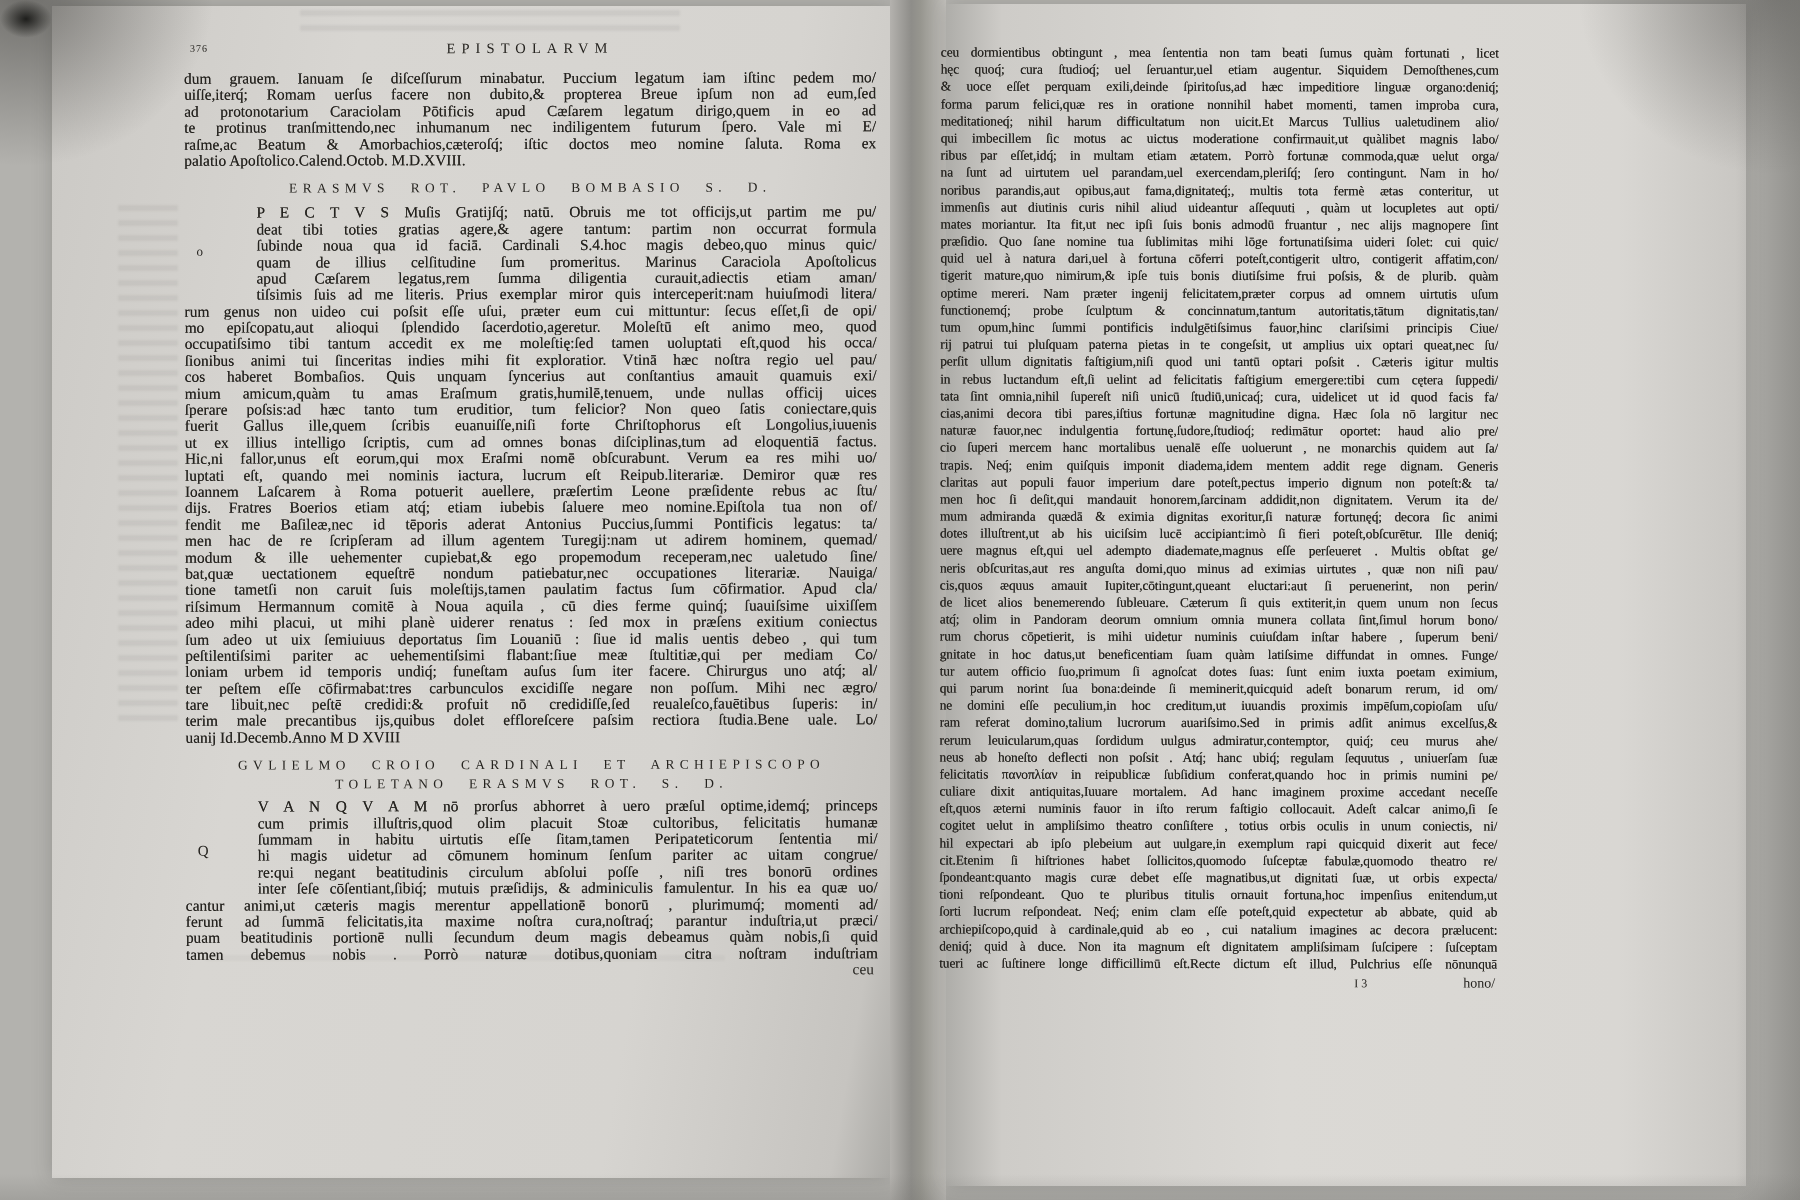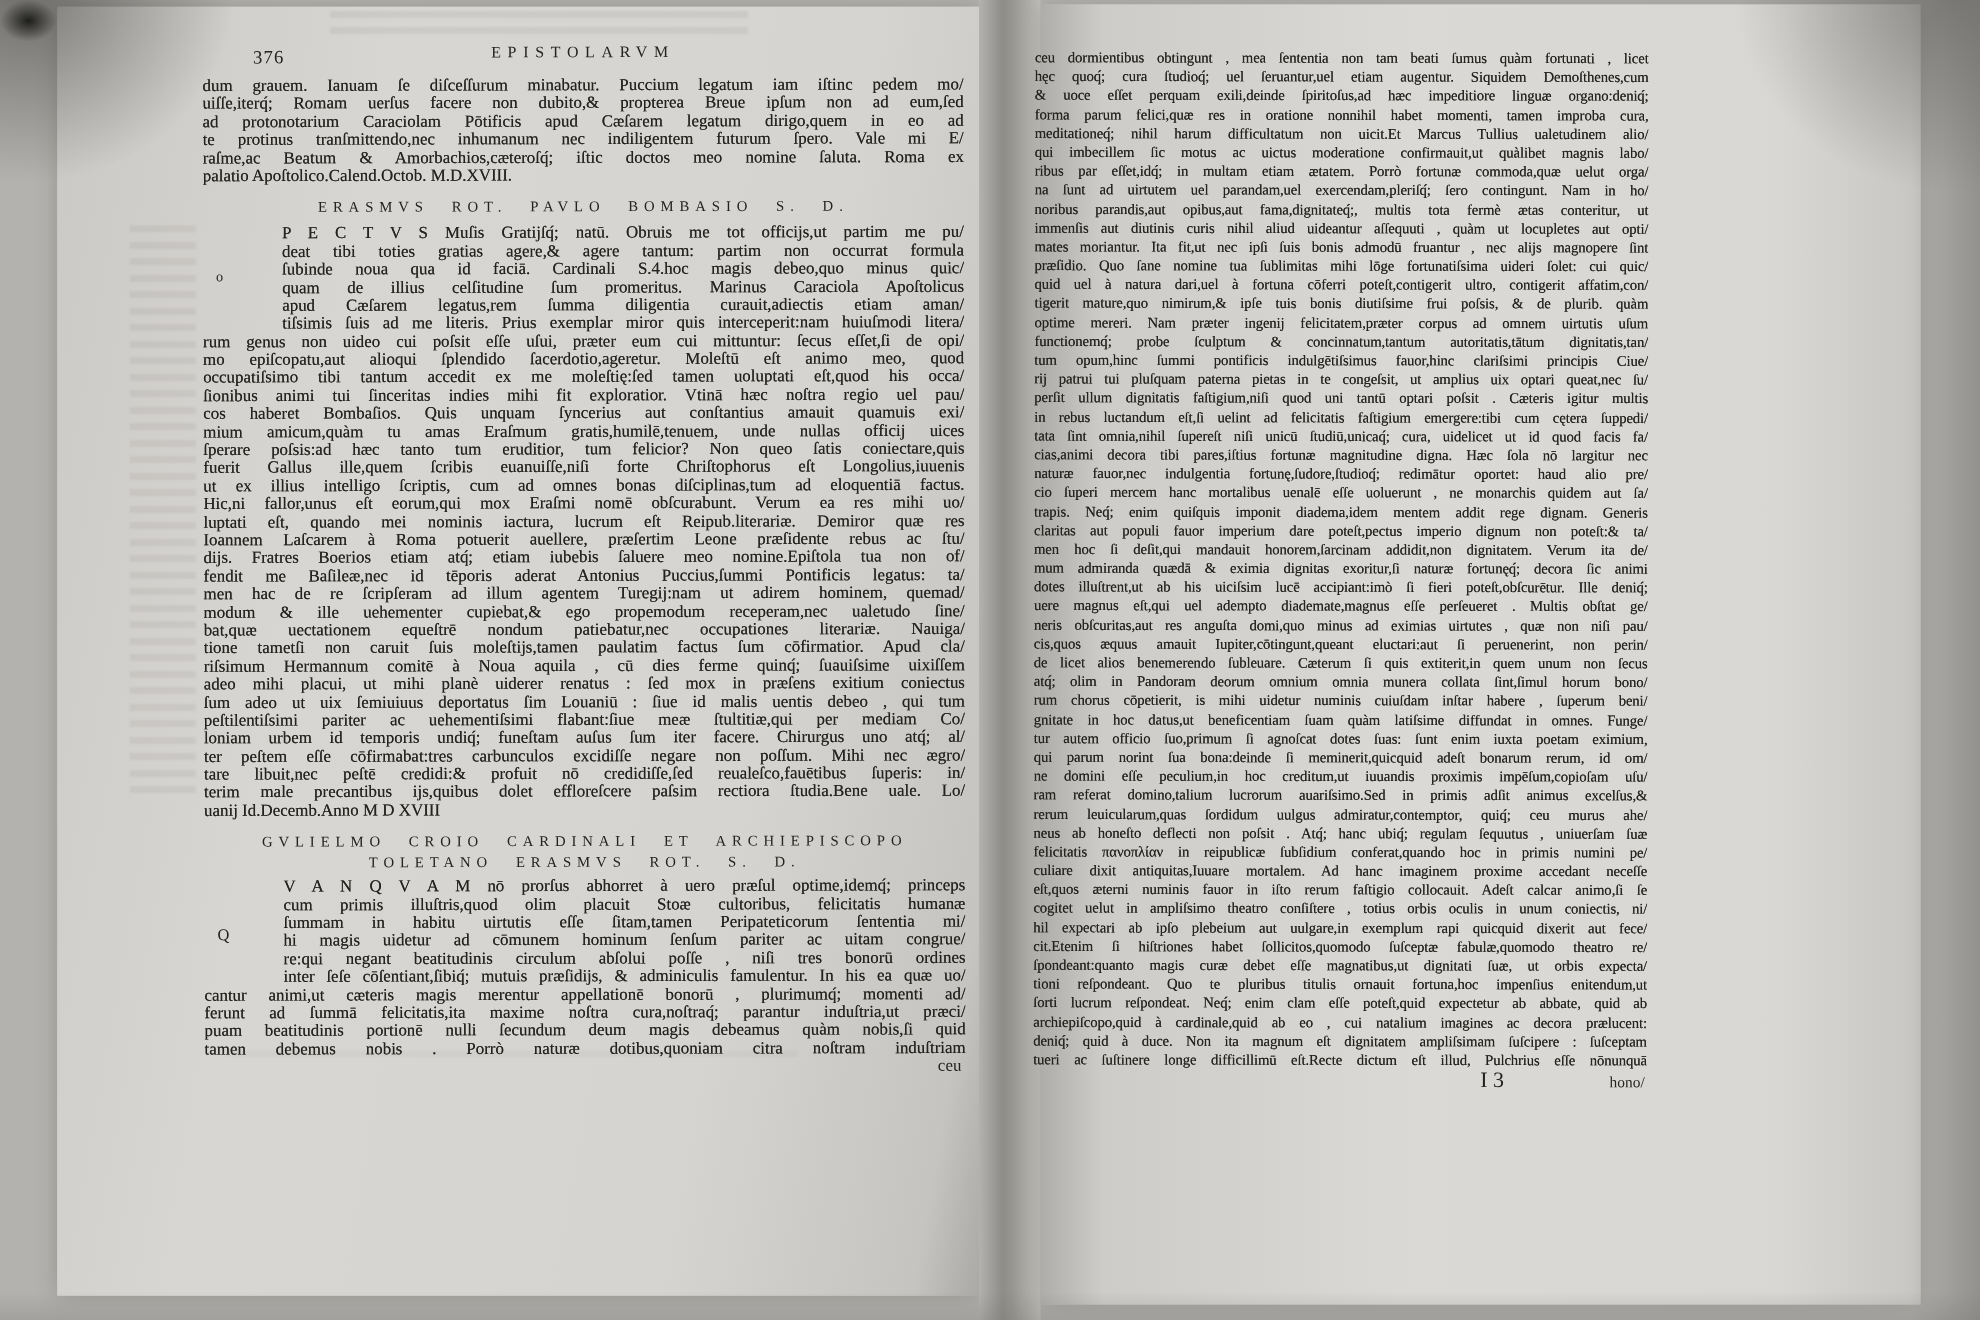--- a/index.html
+++ b/index.html
@@ -45,21 +45,21 @@
   .ghost.g1{left:118px;top:205px;width:60px;height:520px;}
   .ghost.g2{left:300px;top:10px;width:380px;height:24px;}
   .ghost.g3{left:205px;top:955px;width:520px;height:14px;opacity:.3;}
 
   
   .col{position:absolute;}
   .col-left{left:185px;top:40px;width:692px;transform:rotate(-.12deg);}
   .col-right{left:940px;top:44px;width:558px;transform:rotate(.1deg);}
 
   .header-row{position:relative;height:24px;margin-bottom:6px;}
-  .page-number{position:absolute;top:2px;font-size:17px;letter-spacing:1px;margin-left:40px;}
+  .page-number{position:absolute;top:2px;font-size:10px;letter-spacing:1px;}
   .pn-left{left:6px;}
   .pn-right{left:606px;}
   .running-header{text-align:center;font-size:14.5px;letter-spacing:.42em;word-spacing:.5em;}
 
   .lines .line{
     text-align:justify;text-align-last:justify;
     height:var(--lh);line-height:var(--lh);overflow:hidden;
     text-shadow:0 0 .5px rgba(37,35,31,.8);
   }
   .col-left .lines{--lh:var(--lhl);font-size:15.4px;}
@@ -79,21 +79,21 @@
   }
   .dropcap-guide{
     position:absolute;left:12px;top:40px;font-size:13px;line-height:13px;
   }
   .letter2 .dropcap-guide{top:46px;font-size:15px;}
 
   .catchword-row{text-align:right;height:var(--lhl);line-height:var(--lhl);
     font-size:15.4px;padding-right:4px;}
   .sig-row{display:flex;justify-content:flex-end;align-items:baseline;
     height:var(--lhr);line-height:var(--lhr);font-size:14px;margin-top:2px;}
-  .signature-mark{margin-right:96px;font-size:20px;text-align:right;}
+  .signature-mark{margin-right:96px;font-size:12px;text-align:right;}
   .catchword-right{padding-right:2px;text-align:center;}
 </style>
 </head>
 <body>
 
 <div class="scan">
   <div class="sheet-left"></div>
   <div class="gutter"></div>
   <div class="sheet-right"></div>
 

